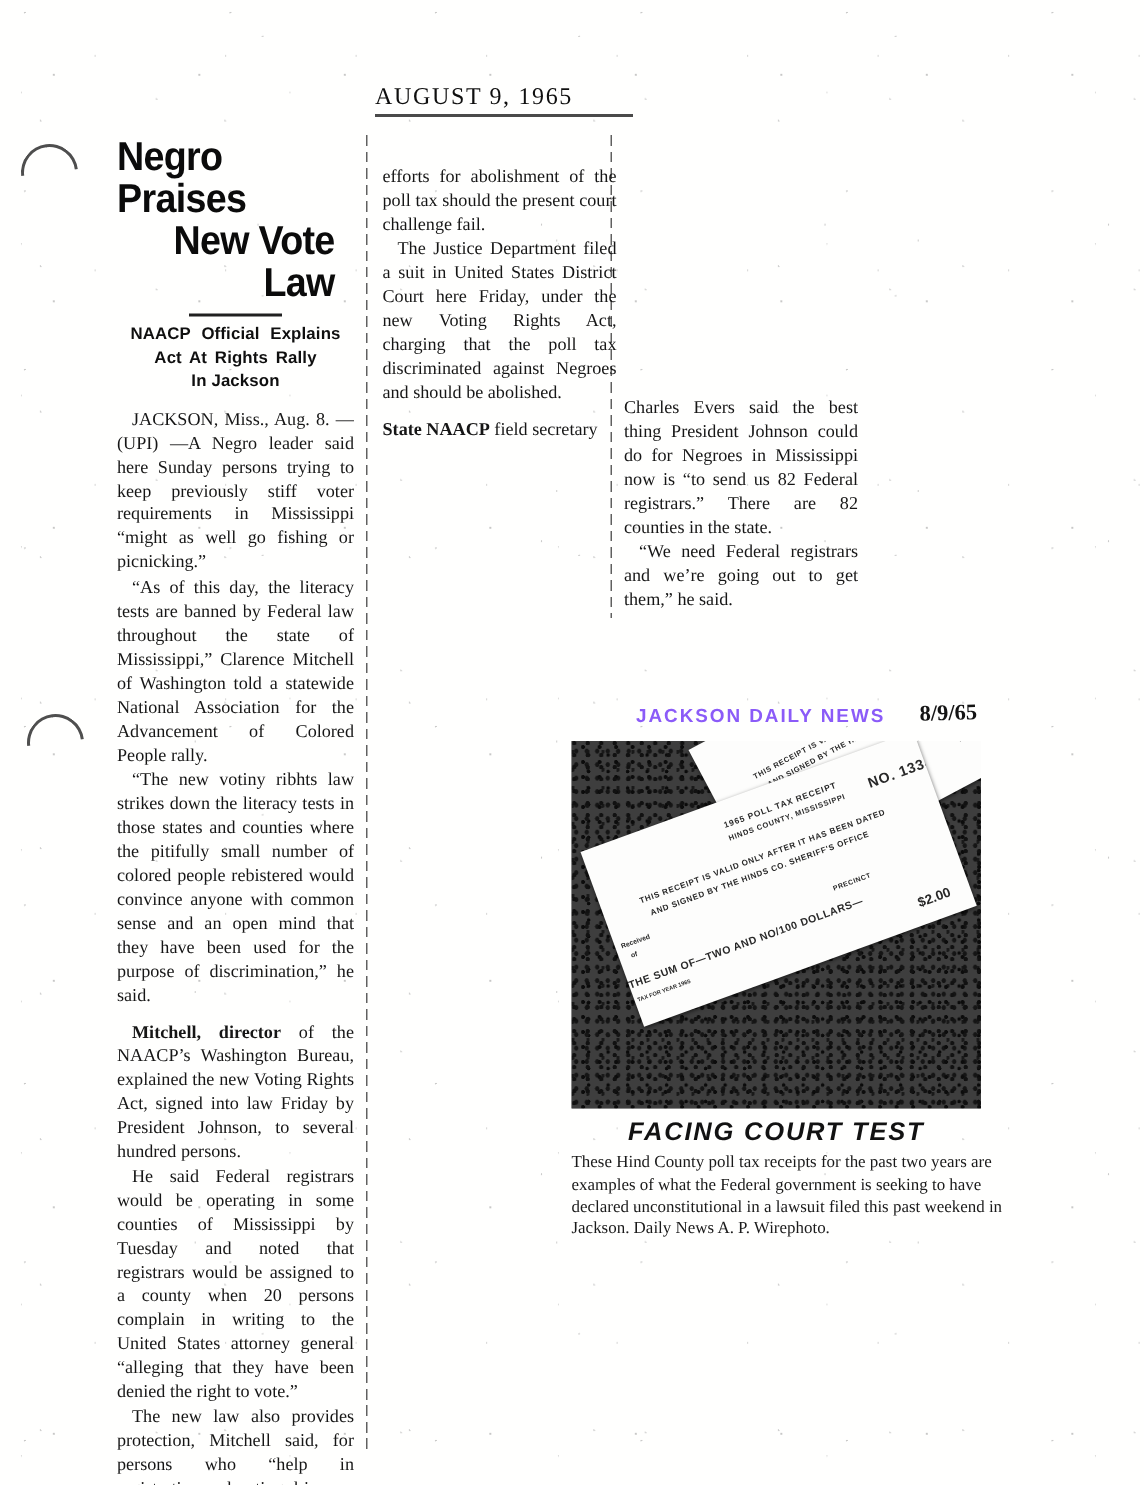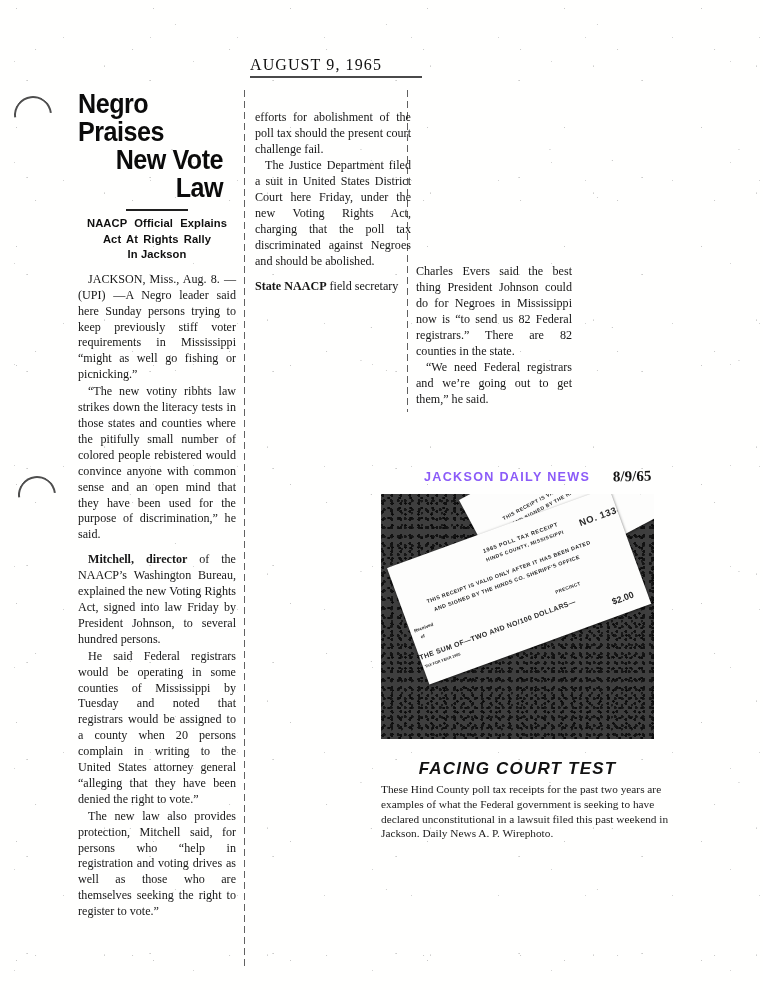--- a/index.html
+++ b/index.html
@@ -266,21 +266,21 @@
   .receipt-front .t-valid2 { left: 30px; top: 52px; font-size: 5.4px; letter-spacing: .45px; }
   .receipt-front .t-recv { left: 4px; top: 66px; font-size: 4.6px; }
   .receipt-front .t-of { left: 8px; top: 74px; font-size: 4.6px; }
   .receipt-front .t-sum { left: 0px; top: 92px; font-size: 7px; letter-spacing: .4px; }
   .receipt-front .t-precinct { left: 150px; top: 78px; font-size: 4.6px; letter-spacing: .4px; }
   .receipt-front .t-amt { left: 200px; top: 104px; font-size: 9px; }
   .receipt-front .t-fine { left: 2px; top: 104px; font-size: 3.8px; line-height: 1.5; }
 
   
   .caption-head {
-    margin-top: 20px;
+    margin-top: 6px;
     text-align: center;
     font-family: "Liberation Sans", sans-serif;
     font-style: italic;
     font-weight: bold;
     font-size: 17px;
     letter-spacing: 1.2px;
     color: #141414;
     width: 273px;
   }
   .caption-body {
@@ -325,20 +325,21 @@
         <div class="headline-rule"></div>
 
         <div class="subhead">
           <span class="s1">NAACP  Official  Explains</span>
           <span class="s2">Act At Rights Rally</span>
           <span class="s3">In Jackson</span>
         </div>
 
         <div class="body">
           <p>JACKSON, Miss., Aug. 8. — (UPI) —A Negro leader said here Sunday persons trying to keep previously stiff voter requirements in Mississippi “might as well go fishing or picnicking.”</p>
+          <p>“As of this day, the literacy tests are banned by Federal law throughout the state of Mississippi,” Clarence Mitchell of Washington told a statewide National Association for the Advancement of Colored People rally.</p>
           <p>“The new votiny ribhts law strikes down the literacy tests in those states and counties where the pitifully small number of colored people rebistered would convince anyone with common sense and an open mind that they have been used for the purpose of discrimination,” he said.</p>
           <p class="gap"><b>Mitchell, director</b> of the NAACP’s Washington Bureau, explained the new Voting Rights Act, signed into law Friday by President Johnson, to several hundred persons.</p>
           <p>He said Federal registrars would be operating in some counties of Mississippi by Tuesday and noted that registrars would be assigned to a county when 20 persons complain in writing to the United States attorney general “alleging that they have been denied the right to vote.”</p>
           <p>The new law also provides protection, Mitchell said, for persons who “help in registration and voting drives as well as those who are themselves seeking the right to register to vote.”</p>
 
         </div>
       </div>
 
       <div class="col col-2">
         <div class="body">

